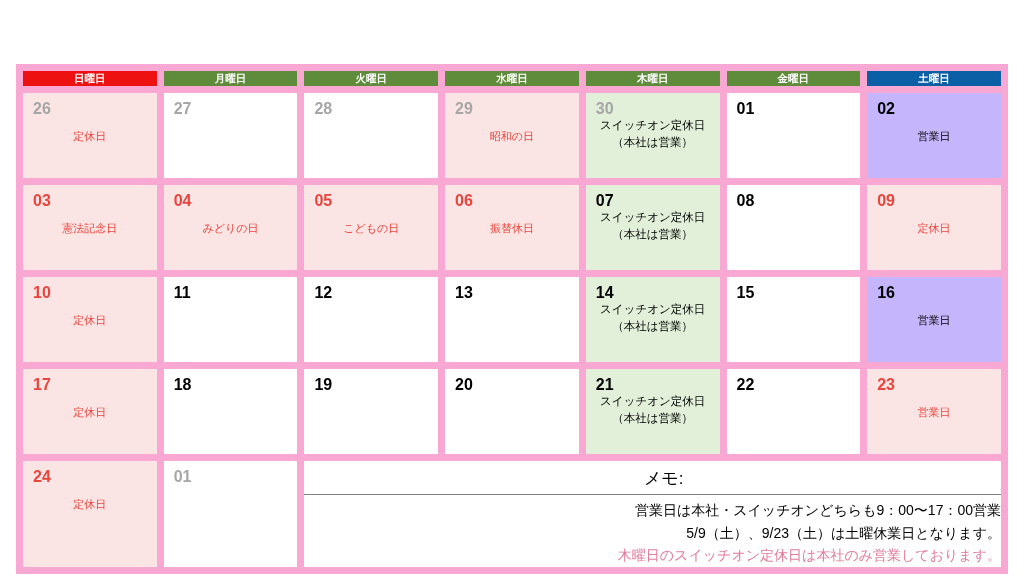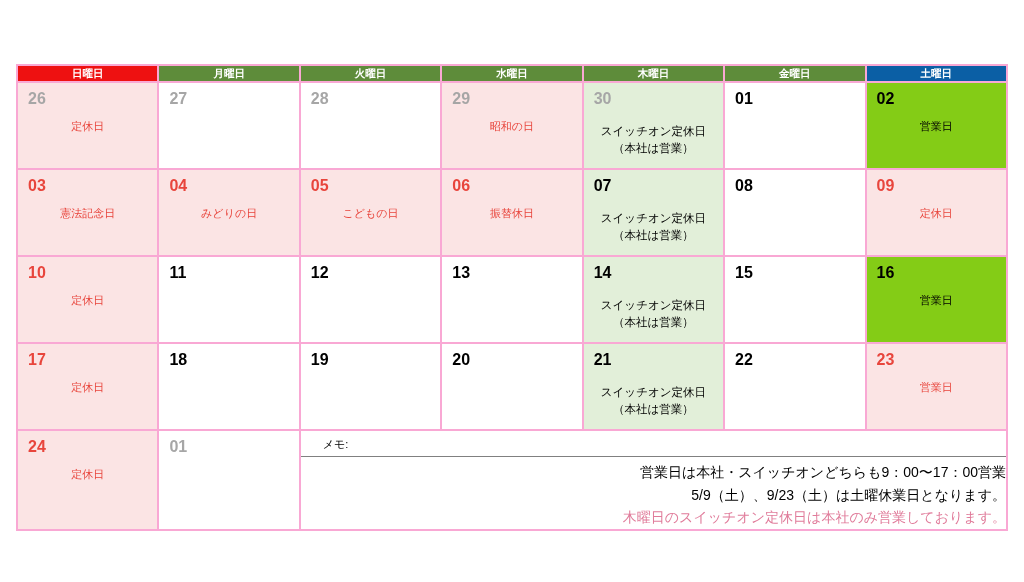--- a/index.html
+++ b/index.html
@@ -49,21 +49,21 @@
   table.calendar {
     position: absolute;
     left: 16px;
     top: 64px;
     width: 992px;
     border-collapse: collapse;
     table-layout: fixed;
   }
   table.calendar th,
   table.calendar td {
-    border: 2px solid #f9a8d4;
+    border: 7px solid #f9a8d4;
     padding: 0;
     vertical-align: top;
   }
   
   table.calendar thead th {
     height: 15px;
     font-size: 10.5px;
     font-weight: bold;
     color: #ffffff;
     text-align: center;
@@ -77,21 +77,21 @@
   th.dow-thu,
   th.dow-fri { background: #5e8c3a; border-color: #5e8c3a; }
   th.dow-sat { background: #0b5fa5; border-color: #0b5fa5; }
 
   td.day {
     height: 85px;
     position: relative;
   }
   td.bg-pink { background: #fbe4e4; }
   td.bg-green { background: #e2efd9; }
-  td.bg-blue { background: #84cc16; }
+  td.bg-blue { background: #c4b5fd; }
   td.bg-white { background: #ffffff; border-radius: 10px; }
 
   .daynum {
     display: block;
     font-size: 16px;
     line-height: 1;
     padding: 8px 0 0 10px;
     color: #000000;
     font-weight: bold;
   }
@@ -103,34 +103,35 @@
     text-align: center;
     font-size: 11px;
     line-height: 1.45;
     margin-top: 12px;
     padding: 0 4px;
   }
   .note.red { color: #e8453c; }
   .note.black { color: #000000; }
   .note.small {
     font-size: 11.5px;
-    margin-top: 16px;
+    margin-top: 0;
     line-height: 1.5;
   }
 
   
   td.memo-cell {
     background: #ffffff;
     vertical-align: top;
     padding: 0;
   }
   .memo-title {
-    font-size: 11px;
+    font-size: 17px;
     padding: 6px 0 4px 22px;
     color: #000000;
+    text-align: center;
   }
   .memo-rule {
     border-top: 1px solid #808080;
   }
   .memo-lines {
     padding: 4px 0 0 10px;
   }
   .memo-line {
     font-size: 14px;
     line-height: 1.62;

